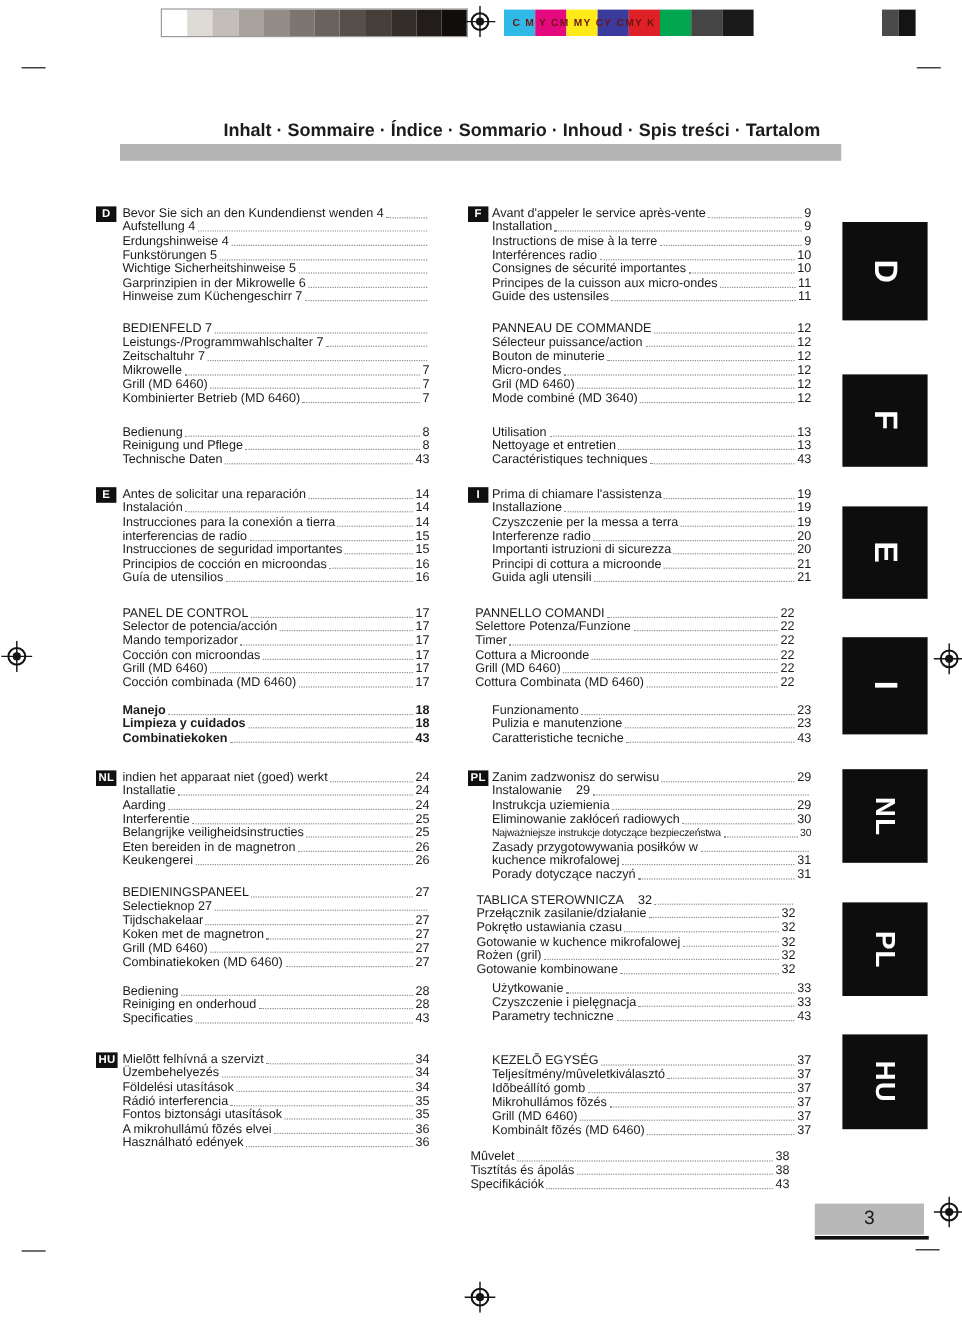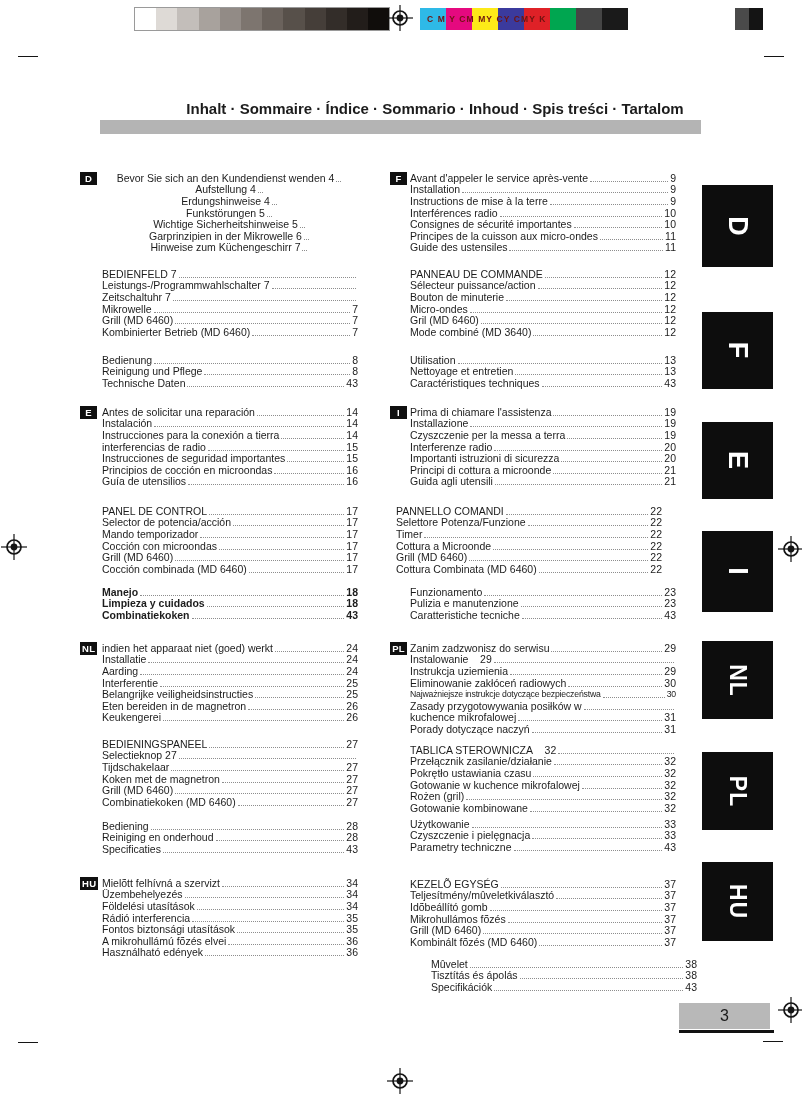--- a/index.html
+++ b/index.html
@@ -145,21 +145,21 @@
 <div class="side-tab" style="top: 641px; height: 78px;">
     <span class="tab-letter two">NL</span>
   </div>
 <div class="side-tab" style="top: 752px; height: 78px;">
     <span class="tab-letter two">PL</span>
   </div>
 <div class="side-tab" style="top: 862px; height: 79px;">
     <span class="tab-letter two">HU</span>
   </div>
 <div class="lang-badge" style="left: 80px; top: 172px;">D</div>
-<div class="toc-block" style="left: 102px; top: 172px; width: 256px; align-items: center;">
+<div class="toc-block" style="left: 102px; top: 172px; width: 256px;">
     <div class="toc-row">
       <span class="toc-label">Bevor Sie sich an den Kundendienst wenden 4</span>
       <span class="toc-dots"></span>
     </div>
     <div class="toc-row">
       <span class="toc-label">Aufstellung 4</span>
       <span class="toc-dots"></span>
     </div>
     <div class="toc-row">
       <span class="toc-label">Erdungshinweise 4</span>
@@ -647,21 +647,21 @@
       <span class="toc-label">kuchence mikrofalowej</span>
       <span class="toc-dots"></span>
       <span class="toc-page">31</span>
     </div>
     <div class="toc-row">
       <span class="toc-label">Porady dotyczące naczyń</span>
       <span class="toc-dots"></span>
       <span class="toc-page">31</span>
     </div>
   </div>
-<div class="toc-block" style="left: 410px; top: 744px; width: 266px;">
+<div class="toc-block" style="left: 397px; top: 744px; width: 266px;">
     <div class="toc-row">
       <span class="toc-label">TABLICA STEROWNICZA&nbsp;&nbsp;&nbsp;&nbsp;32</span>
       <span class="toc-dots"></span>
     </div>
     <div class="toc-row">
       <span class="toc-label">Przełącznik zasilanie/działanie</span>
       <span class="toc-dots"></span>
       <span class="toc-page">32</span>
     </div>
     <div class="toc-row">
@@ -727,21 +727,21 @@
       <span class="toc-label">Grill (MD 6460)</span>
       <span class="toc-dots"></span>
       <span class="toc-page">37</span>
     </div>
     <div class="toc-row">
       <span class="toc-label">Kombinált fõzés (MD 6460)</span>
       <span class="toc-dots"></span>
       <span class="toc-page">37</span>
     </div>
   </div>
-<div class="toc-block" style="left: 431px; top: 958px; width: 266px;">
+<div class="toc-block" style="left: 392px; top: 958px; width: 266px;">
     <div class="toc-row">
       <span class="toc-label">Mûvelet</span>
       <span class="toc-dots"></span>
       <span class="toc-page">38</span>
     </div>
     <div class="toc-row">
       <span class="toc-label">Tisztítás és ápolás</span>
       <span class="toc-dots"></span>
       <span class="toc-page">38</span>
     </div>

